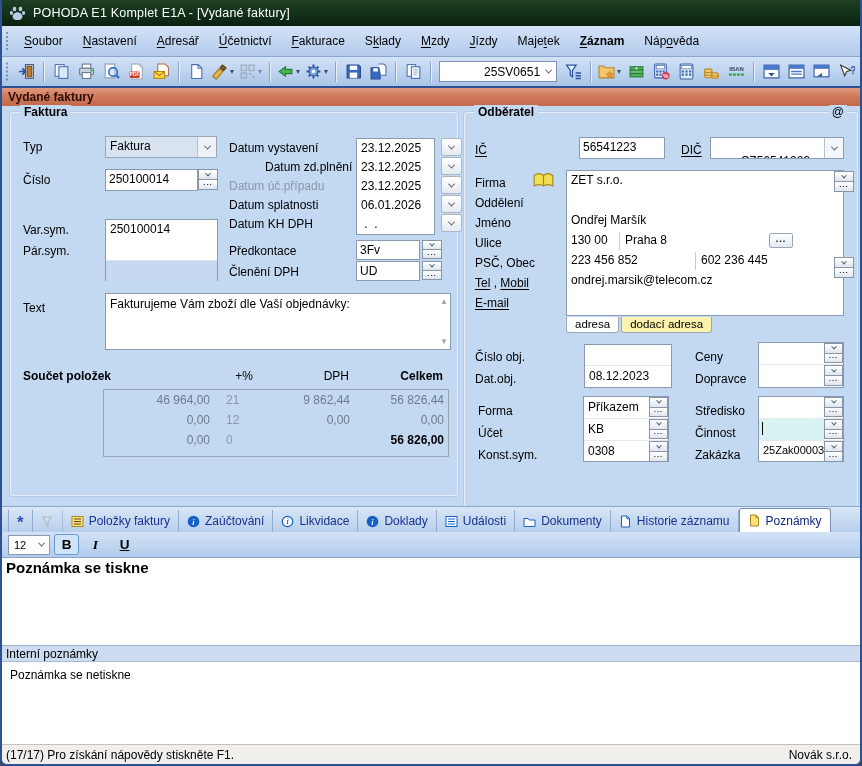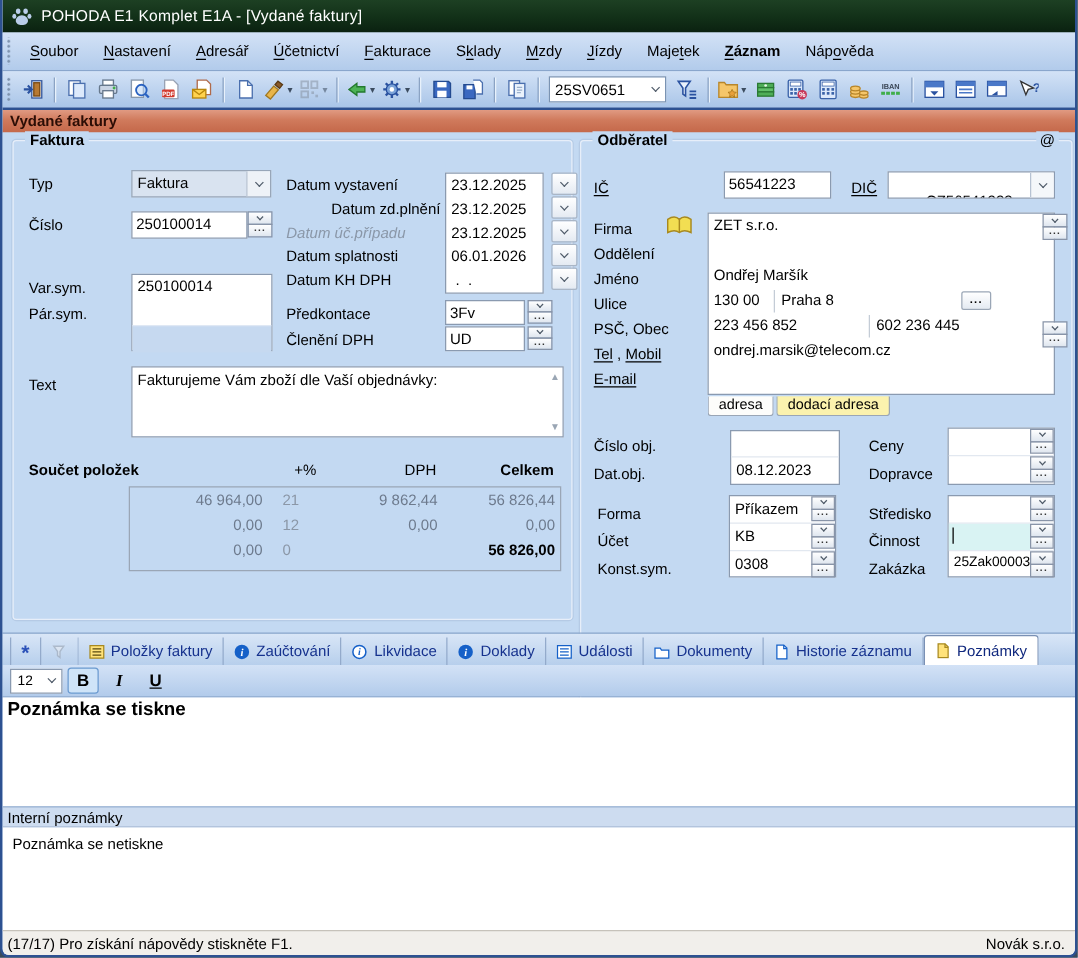--- a/index.html
+++ b/index.html
@@ -30,22 +30,22 @@
   .toolbar { position:absolute; left:0; right:0; top:57px; height:31px;
              background:linear-gradient(180deg,#d3e2f6,#a9c5e8);
              border-bottom:2px solid #2d5191;
              display:flex; align-items:center; gap:1px; padding-left:12px; }
   .tb-btn { height:24px; min-width:24px; display:flex; align-items:center; justify-content:center;
             border-radius:3px; padding:0 2px; }
   .tb-btn svg { width:17px; height:17px; }
   .tb-btn.disabled { opacity:.55; }
   .tb-dd { font-size:8px; color:#3c4c60; margin-left:2px; }
   .tb-sep { width:1px; height:20px; background:#8ba3c4; margin:0 4px; box-shadow:1px 0 0 #e8f1fb; }
-  .tb-combo { width:94px; height:21px; background:#fff; border:1px solid #7a93b3; display:flex;
-              align-items:center; margin:0 3px; }
+  .tb-combo { width:118px; height:21px; background:#fff; border:1px solid #7a93b3; display:flex;
+              align-items:center; margin:0 3px;text-align:right; }
   .tb-combo-val { flex:1; padding-left:4px; }
   .tb-combo-arrow { width:16px; height:100%; display:flex; align-items:center; justify-content:center; }
   .chev { display:inline-block; width:5px; height:5px; border-left:1.4px solid #4e5a68;
           border-bottom:1.4px solid #4e5a68; transform:rotate(-45deg) translate(1px,-1px); }
 
   
   .rec-header { position:absolute; left:0; right:0; top:88px; height:18px;
                 background:linear-gradient(180deg,#e09a82 0%,#d07a5c 45%,#c4684a 100%);
                 color:#2b0d05; font-weight:bold; padding:2px 0 0 6px; }
 
@@ -461,21 +461,21 @@
       <span class="lbl" style="left:12px;top:131px">Pár.sym.</span>
       <div class="varpar-box">
         <div class="r">250100014</div>
         <div class="r"></div>
         <div class="r dis"></div>
       </div>
 
       <div class="date-labels">
           <div class="date-label lbl" style="position: static;">Datum vystavení</div>
           <div class="date-label lbl" style="position: static; margin-left: 36px;">Datum zd.plnění</div>
-          <div class="date-label muted lbl" style="position: static; font-style: italic;">Datum úč.případu</div>
+          <div class="date-label muted lbl" style="position: static;">Datum úč.případu</div>
           <div class="date-label lbl" style="position: static;">Datum splatnosti</div>
           <div class="date-label lbl" style="position: static;">Datum KH DPH</div>
         </div>
       <div class="date-values">
           <div class="date-val">23.12.2025</div>
           <div class="date-val">23.12.2025</div>
           <div class="date-val">23.12.2025</div>
           <div class="date-val">06.01.2026</div>
           <div class="date-val"> .  .</div>
         </div>

